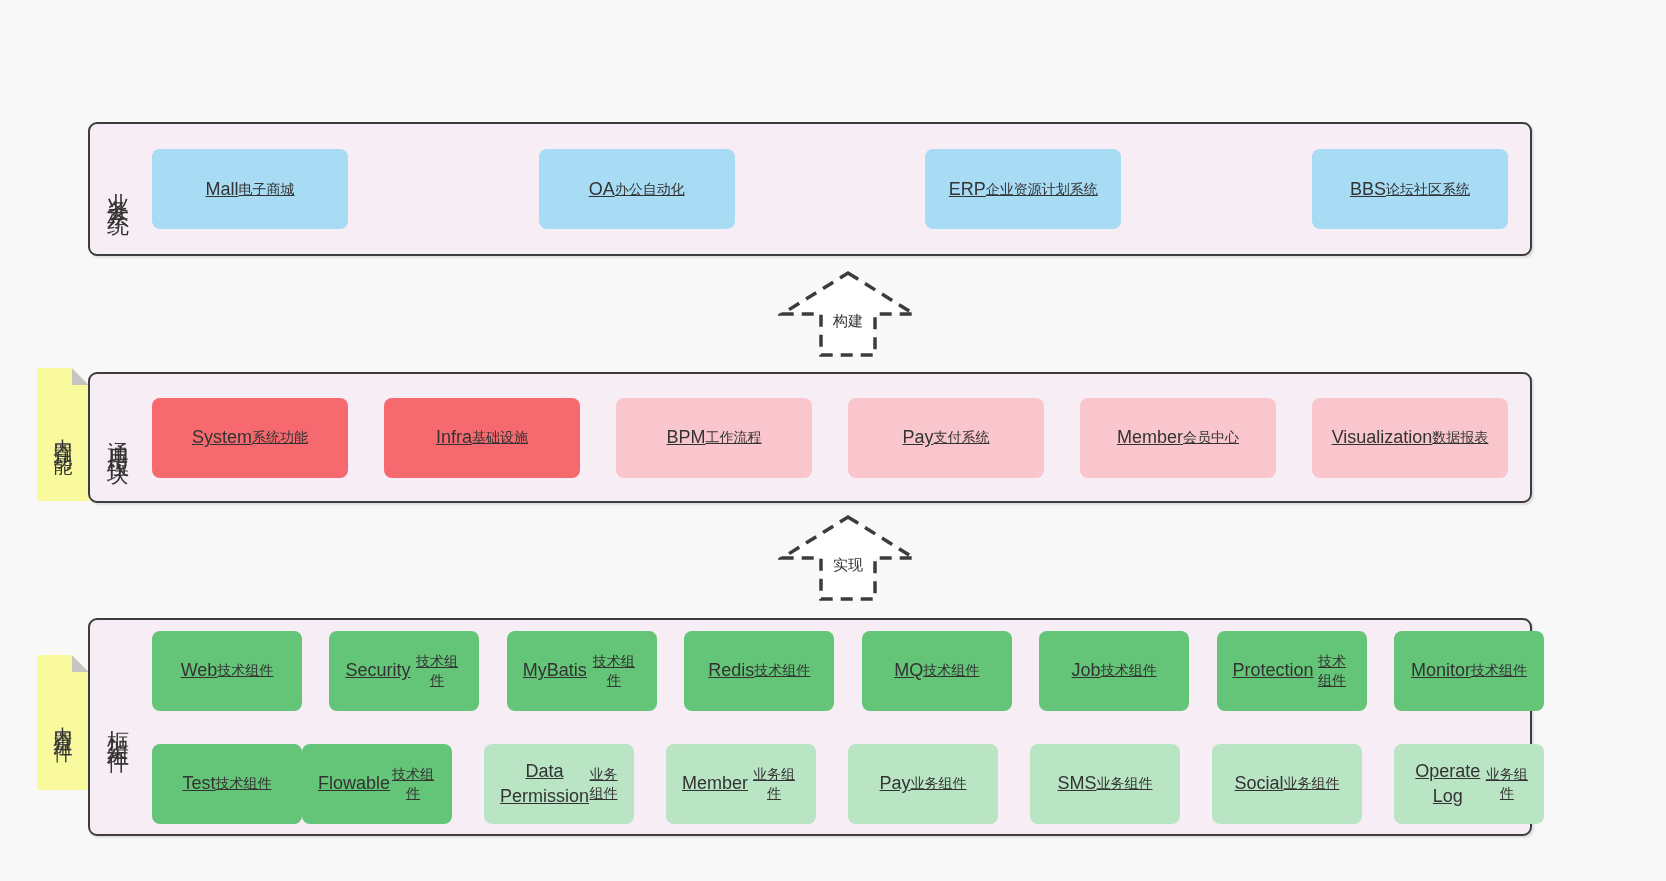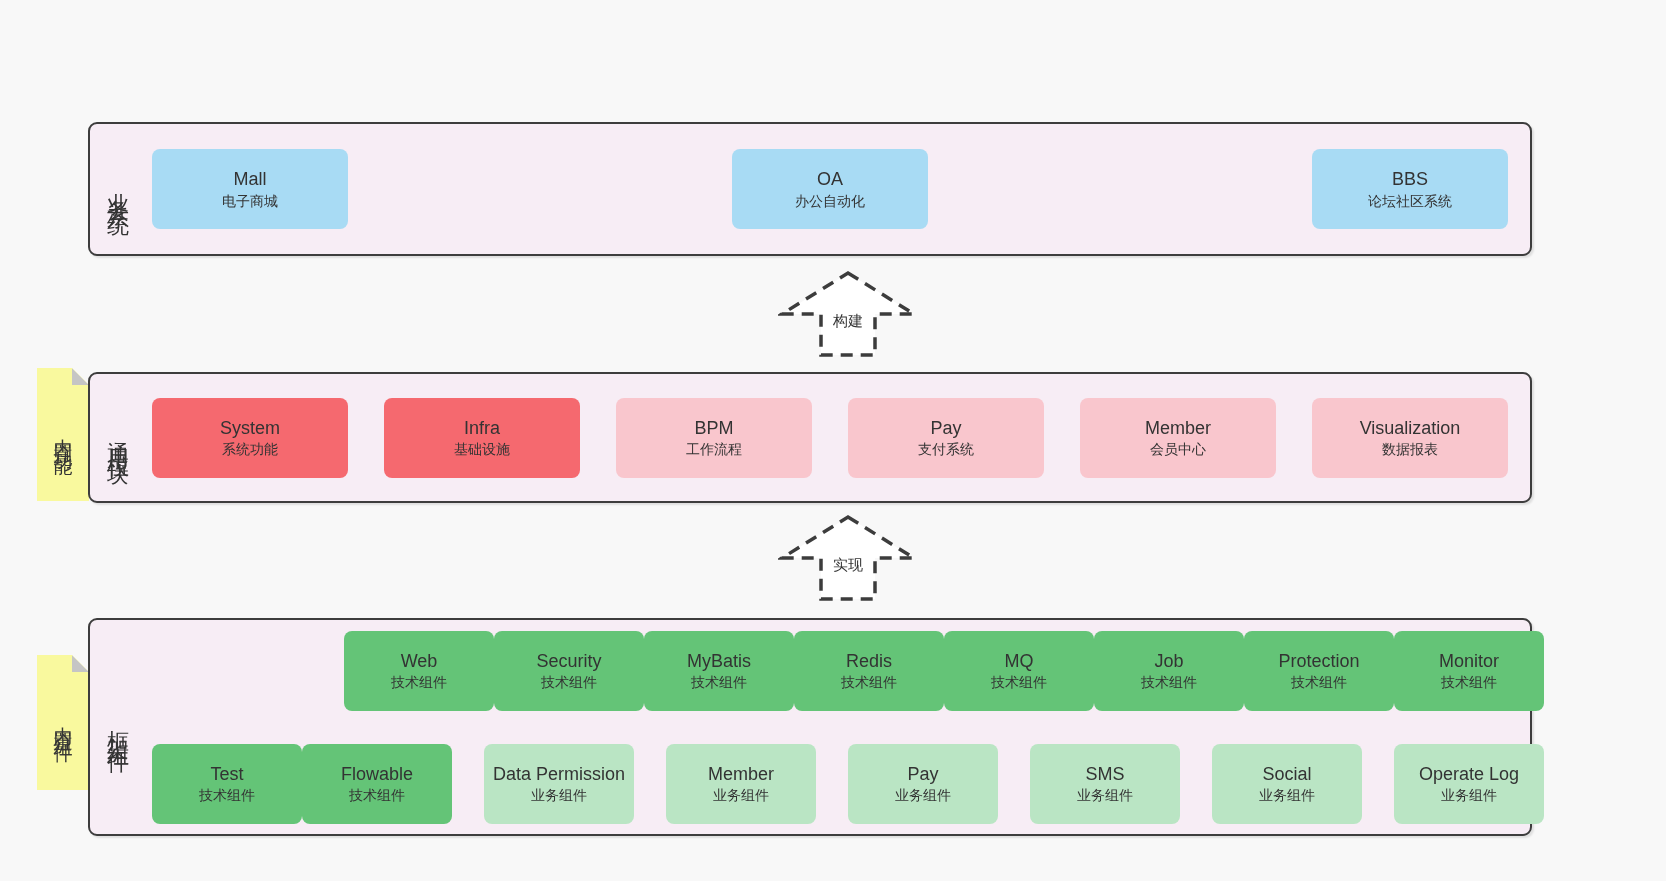--- a/index.html
+++ b/index.html
@@ -6,26 +6,26 @@
   .canvas { position:relative; width:1666px; height:881px; background:var(--background,#f8f8f8); overflow:hidden; }
 
   
   .panel { position:absolute; left:88px; width:1444px; box-sizing:border-box;
            background:var(--panel_bg,#f7edf5); border:2px solid var(--panel_border,#3d3d3d);
            border-radius:9px; display:flex; box-shadow:2px 2px 2px rgba(0,0,0,0.10); }
   .panel-label { width:56px; flex:0 0 56px; display:flex; align-items:center; justify-content:center;
                  font-size:22px; color:var(--text,#333); }
   .v-text { writing-mode:vertical-rl; text-orientation:upright; letter-spacing:7px; }
   .panel-row { flex:1; display:flex; align-items:center; justify-content:space-between; padding:0 22px 0 6px; }
-  .grid { flex:1; display:flex; flex-direction:column; justify-content:center; gap:33px; padding:0 22px 0 6px;align-items:flex-end; }
+  .grid { flex:1; display:flex; flex-direction:column; justify-content:center; gap:33px; padding:0 22px 0 6px; }
   .grid-row { display:flex; justify-content:space-between; }
 
   
-  .box { border-radius:8px; display:flex; flex-direction:column; align-items:center; justify-content:center;
-         text-align:center; color:var(--text,#333); padding:4px 4px; box-sizing:border-box; }
+  .box { border-radius:8px; display:flex; flex-direction:row; align-items:center; justify-content:center;
+         text-align:center; color:var(--text,#333); padding:4px 16px; box-sizing:border-box;text-decoration:underline; }
   .panel-row .box { width:196px; height:80px; }
   .grid .box { width:150px; height:80px; }
   .en { display:block; font-size:18px; line-height:1.35; }
   .cn { display:block; font-size:14px; line-height:1.35; }
   .v-blue  { background:var(--blue,#a8dbf4); }
   .v-red   { background:var(--red,#f5696f); }
   .v-pink  { background:var(--pink,#f9c6cd); }
   .v-green { background:var(--green,#64c477); }
   .v-lightgreen { background:var(--green_light,#bae5c4);margin-left:32px; }
 
@@ -62,20 +62,24 @@
     <div class="panel-row">
       <div class="box v-blue">
         <span class="en">Mall</span>
         <span class="cn">电子商城</span>
       </div>
       <div class="box v-blue">
         <span class="en">OA</span>
         <span class="cn">办公自动化</span>
       </div>
       <div class="box v-blue">
+        <span class="en">ERP</span>
+        <span class="cn">企业资源计划系统</span>
+      </div>
+      <div class="box v-blue">
         <span class="en">BBS</span>
         <span class="cn">论坛社区系统</span>
       </div>
     </div>
   </section>
 
   <div class="arrow" style="top:270px">
     <svg viewBox="0 0 140 88">
       <polygon points="70,3 136,44 97,44 97,85 43,85 43,44 4,44" fill="#ffffff" stroke="#3c3c3c" stroke-width="3.5" stroke-dasharray="12 8"></polygon>
     </svg>

